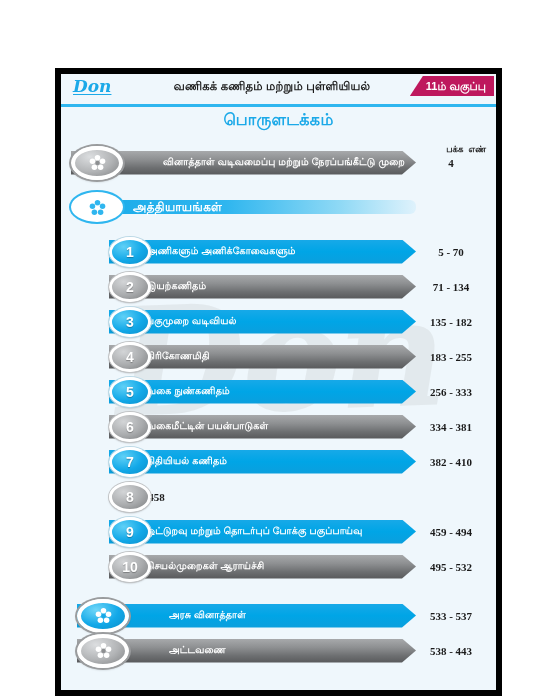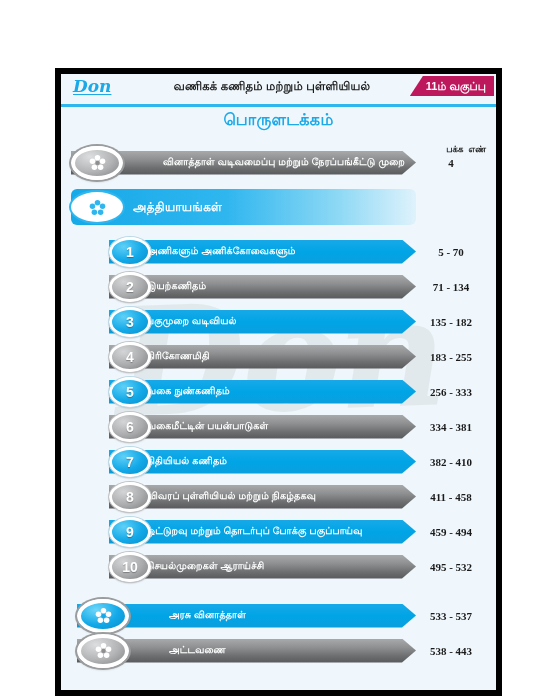--- a/index.html
+++ b/index.html
@@ -209,21 +209,21 @@
   
   .section-row {
     position: relative;
     height: 34px;
     margin: 2px 10px 2px 10px;
     display: flex;
     align-items: center;
   }
   .section-bar {
     flex: 1 1 auto;
-    height: 36px;
+    height: 14px;
     padding-left: 62px;
     display: flex;
     align-items: center;
     background: linear-gradient(90deg, #16a9e8 0%, #2fb6ef 45%, #8fd9f5 78%, #dff2fc 100%);
     border-radius: 6px;
   }
   .section-label {
     font-size: 12px;
     font-weight: bold;
     color: #ffffff;
@@ -357,23 +357,20 @@
             <span class="badge-num">7</span>
           </div>
           <div class="bar blue">
             <span class="bar-label">நிதியியல் கணிதம்</span>
           </div>
           <div class="pages">382 - 410</div>
         </div>
         <div class="row indent">
           <div class="badge num-gray">
             <span class="badge-num">8</span>
-          </div>
-          <div class="bar gray">
-            <span class="bar-label">விவரப் புள்ளியியல் மற்றும் நிகழ்தகவு</span>
           </div>
           <div class="pages">411 - 458</div>
         </div>
         <div class="row indent">
           <div class="badge num-blue">
             <span class="badge-num">9</span>
           </div>
           <div class="bar blue">
             <span class="bar-label">ஒட்டுறவு மற்றும் தொடர்புப் போக்கு பகுப்பாய்வு</span>
           </div>

